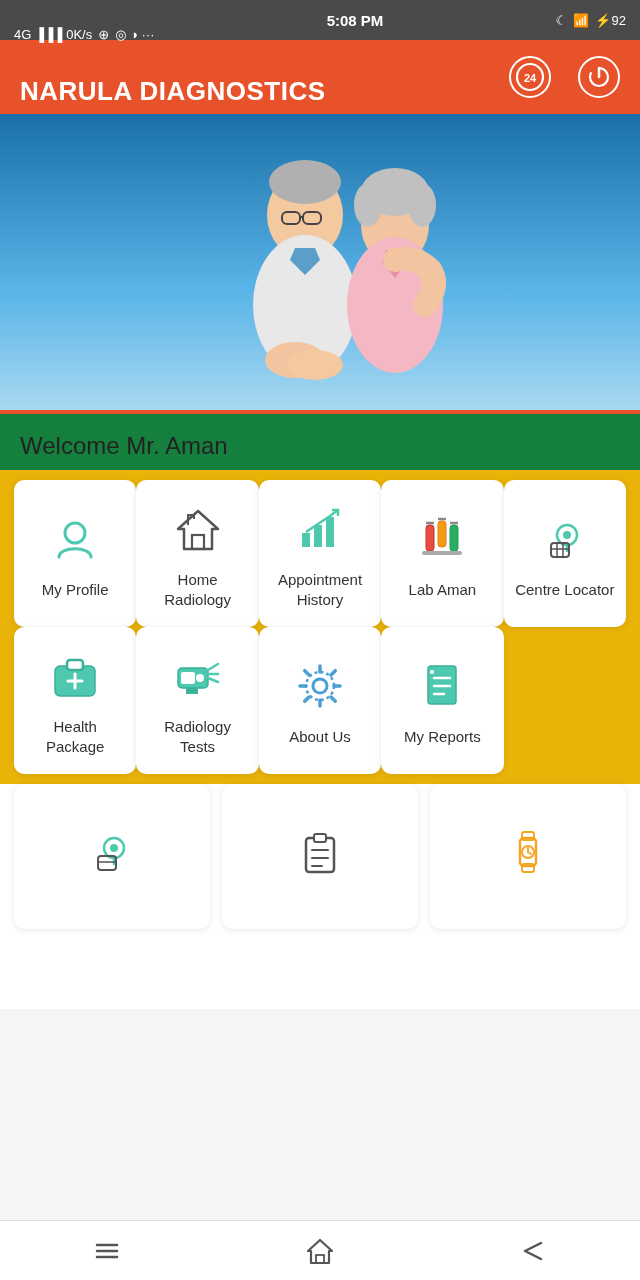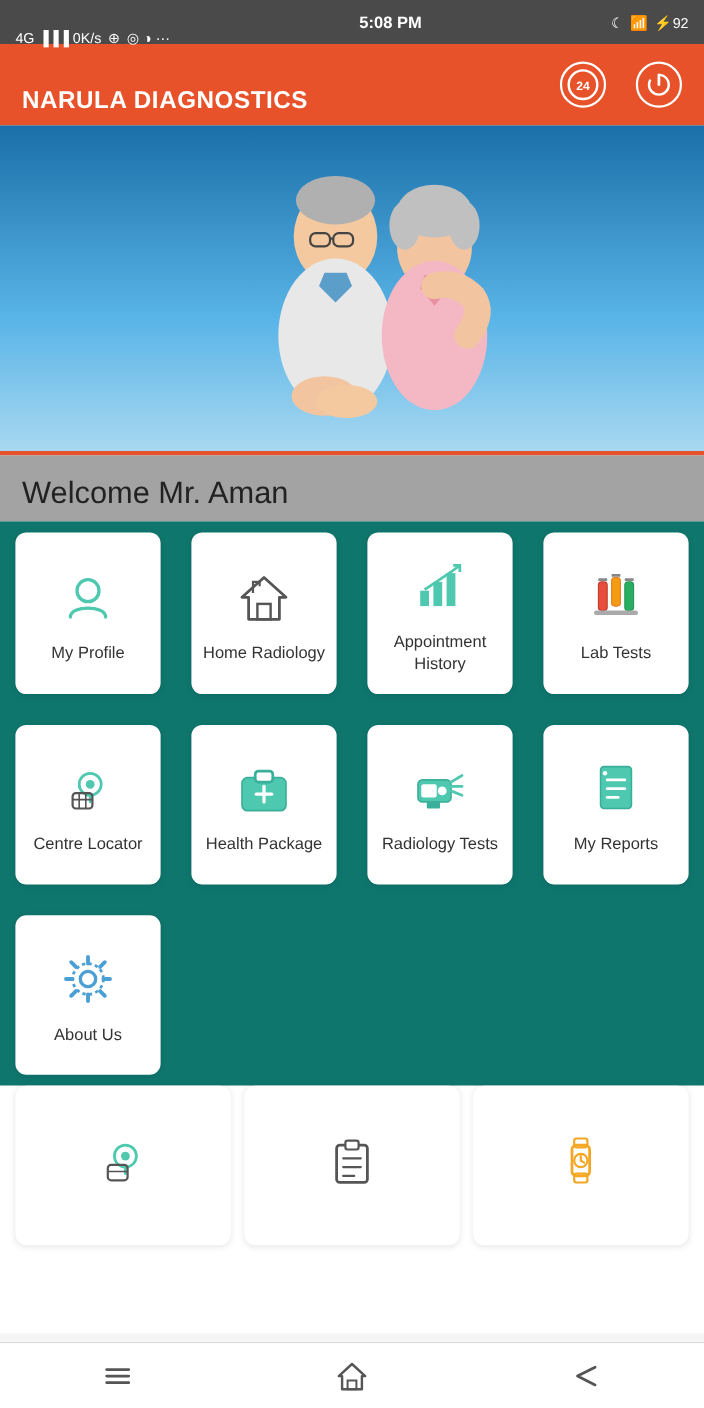--- a/index.html
+++ b/index.html
@@ -26,21 +26,21 @@
     .header {
       background: #e8522a;
       color: white;
       height: 74px;
       display: flex;
       align-items: center;
       justify-content: space-between;
       padding: 0 20px;
     }
     .header-title {
-      font-size: 22px;
+      font-size: 26px;
       font-weight: 700;
       letter-spacing: 0.5px;
       margin-top: 28px;
     }
     .header-icons { display: flex; align-items: center; gap: 27px; }
     .header-icon-btn {
       width: 42px; height: 42px;
       border: 2.5px solid white;
       border-radius: 50%;
       display: flex; align-items: center; justify-content: center;
@@ -63,33 +63,33 @@
       height: 100%;
       display: flex;
       align-items: flex-end;
       justify-content: center;
     }
     .people-svg { width: 380px; height: 280px; }
 
     
     .welcome {
       padding: 18px 20px 10px;
-      font-size: 28px;
+      font-size: 24px;
       font-weight: 500;
       color: #222;
-      background: #a3a3a3;
+      background: #15803d;
     }
 
     
     .grid-container {
-      background: #0f766e;
+      background: #eab308;
       padding: 10px 14px 10px;
       display: grid;
-      grid-template-columns: 1fr 1fr 1fr 1fr;
-      gap: 28px;
+      grid-template-columns: 1fr 1fr 1fr 1fr 1fr;
+      gap: 0;
     }
     .grid-item {
       background: white;
       border-radius: 10px;
       box-shadow: 0 1px 6px rgba(0,0,0,0.10);
       display: flex;
       flex-direction: column;
       align-items: center;
       justify-content: center;
       padding: 22px 10px 18px;
@@ -246,21 +246,21 @@
 
         <rect x="8" y="10" width="8" height="26" rx="3" fill="#e74c3c" stroke="#c0392b" stroke-width="1"></rect>
         <rect x="20" y="6" width="8" height="26" rx="3" fill="#f39c12" stroke="#e67e22" stroke-width="1"></rect>
         <rect x="32" y="10" width="8" height="26" rx="3" fill="#27ae60" stroke="#229954" stroke-width="1"></rect>
         <line x1="8" y1="8" x2="16" y2="8" stroke="#888" stroke-width="2.5"></line>
         <line x1="20" y1="4" x2="28" y2="4" stroke="#888" stroke-width="2.5"></line>
         <line x1="32" y1="8" x2="40" y2="8" stroke="#888" stroke-width="2.5"></line>
         <rect x="4" y="36" width="40" height="4" rx="2" fill="#aaa"></rect>
       </svg>
     </div>
-    <div class="grid-label">Lab Tests</div>
+    <div class="grid-label">Lab Aman</div>
   </div>
 
   <div class="grid-item">
     <div class="grid-icon">
       <svg width="48" height="48" viewBox="0 0 48 48" fill="none">
         <circle cx="26" cy="20" r="10" stroke="#4ec9b0" stroke-width="2.5" fill="none"></circle>
         <path d="M26 30 L26 36" stroke="#4ec9b0" stroke-width="2.5" stroke-linecap="round"></path>
         <circle cx="26" cy="20" r="4" fill="#4ec9b0"></circle>
         <rect x="10" y="28" width="18" height="14" rx="3" stroke="#555" stroke-width="2" fill="none"></rect>
         <line x1="10" y1="34" x2="28" y2="34" stroke="#555" stroke-width="1.5"></line>
@@ -295,40 +295,40 @@
         <line x1="34" y1="26" x2="44" y2="30" stroke="#4ec9b0" stroke-width="2.5" stroke-linecap="round"></line>
         <rect x="12" y="36" width="12" height="6" rx="1" fill="#3ab09a"></rect>
       </svg>
     </div>
     <div class="grid-label">Radiology Tests</div>
   </div>
 
   <div class="grid-item">
     <div class="grid-icon">
       <svg width="48" height="48" viewBox="0 0 48 48" fill="none">
+        <circle cx="24" cy="24" r="7" stroke="#4a9fd4" stroke-width="3" fill="none"></circle>
+        <path d="M24 4 L24 10 M24 38 L24 44 M4 24 L10 24 M38 24 L44 24 M8.7 8.7 L13 13 M35 35 L39.3 39.3 M39.3 8.7 L35 13 M13 35 L8.7 39.3" stroke="#4a9fd4" stroke-width="3.5" stroke-linecap="round"></path>
+        <circle cx="24" cy="24" r="14" stroke="#4a9fd4" stroke-width="2.5" fill="none" stroke-dasharray="3 3"></circle>
+      </svg>
+    </div>
+    <div class="grid-label">About Us</div>
+  </div>
+
+  <div class="grid-item">
+    <div class="grid-icon">
+      <svg width="48" height="48" viewBox="0 0 48 48" fill="none">
         <rect x="10" y="4" width="28" height="38" rx="3" fill="#4ec9b0"></rect>
         <rect x="10" y="4" width="28" height="38" rx="3" stroke="#3ab09a" stroke-width="1.5"></rect>
         <line x1="16" y1="16" x2="32" y2="16" stroke="white" stroke-width="2.5" stroke-linecap="round"></line>
         <line x1="16" y1="24" x2="32" y2="24" stroke="white" stroke-width="2.5" stroke-linecap="round"></line>
         <line x1="16" y1="32" x2="26" y2="32" stroke="white" stroke-width="2.5" stroke-linecap="round"></line>
         <circle cx="14" cy="10" r="2" fill="white"></circle>
       </svg>
     </div>
     <div class="grid-label">My Reports</div>
-  </div>
-
-  <div class="grid-item">
-    <div class="grid-icon">
-      <svg width="48" height="48" viewBox="0 0 48 48" fill="none">
-        <circle cx="24" cy="24" r="7" stroke="#4a9fd4" stroke-width="3" fill="none"></circle>
-        <path d="M24 4 L24 10 M24 38 L24 44 M4 24 L10 24 M38 24 L44 24 M8.7 8.7 L13 13 M35 35 L39.3 39.3 M39.3 8.7 L35 13 M13 35 L8.7 39.3" stroke="#4a9fd4" stroke-width="3.5" stroke-linecap="round"></path>
-        <circle cx="24" cy="24" r="14" stroke="#4a9fd4" stroke-width="2.5" fill="none" stroke-dasharray="3 3"></circle>
-      </svg>
-    </div>
-    <div class="grid-label">About Us</div>
   </div>
 
 </div>
 
 <div class="extra-row">
   <div class="grid-item">
     <div class="grid-icon">
       <svg width="48" height="48" viewBox="0 0 48 48" fill="none">
         <circle cx="26" cy="20" r="10" stroke="#4ec9b0" stroke-width="2.5" fill="none"></circle>
         <path d="M26 30 L26 36" stroke="#4ec9b0" stroke-width="2.5" stroke-linecap="round"></path>

